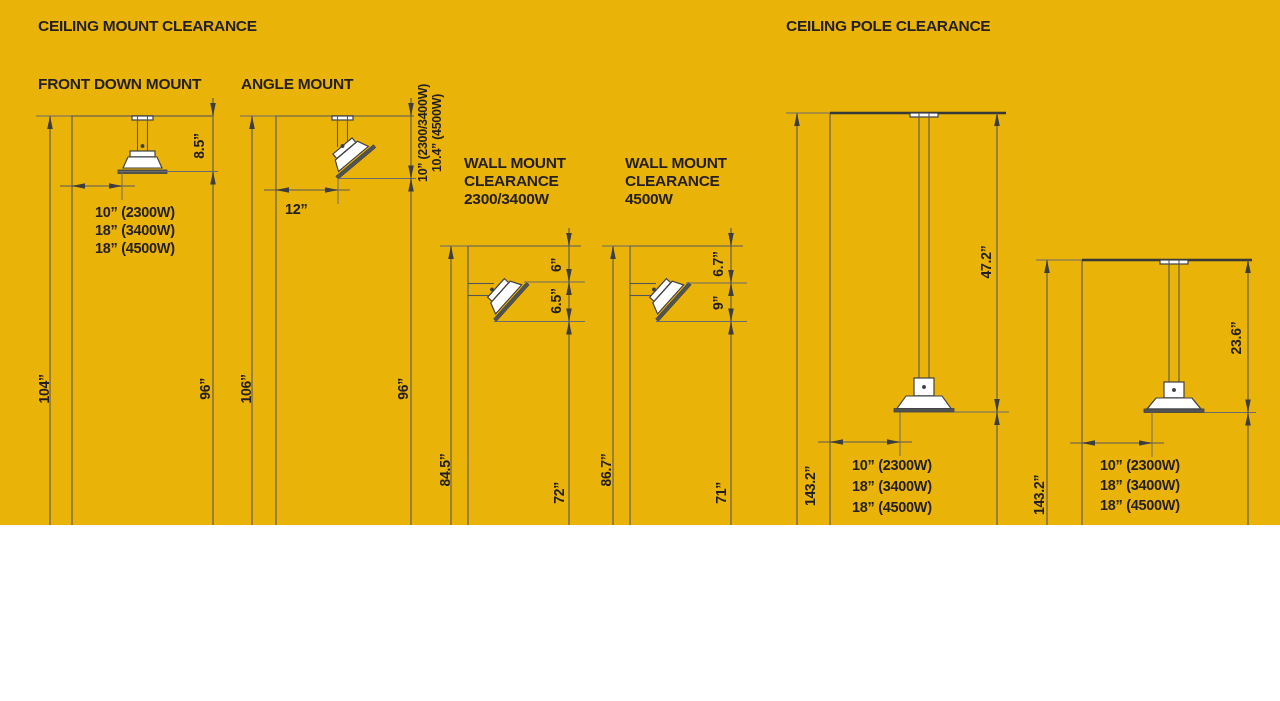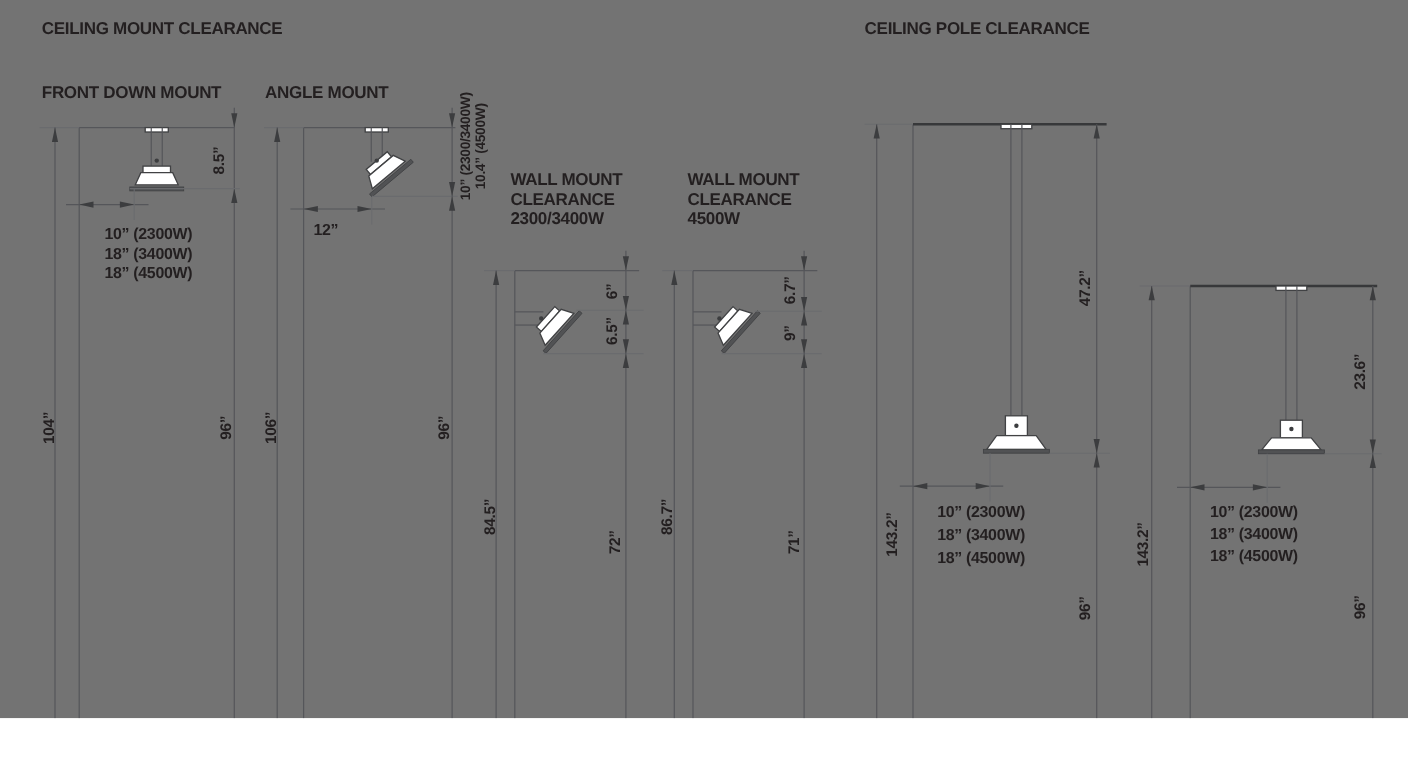--- a/index.html
+++ b/index.html
@@ -1,16 +1,16 @@
 <!DOCTYPE html>
 <html><head>
 <meta charset="utf-8">
 <style>
   html,body { margin:0; padding:0; background:#ffffff; }
-  .page { position:relative; width:1280px; height:653px; background:#737373; overflow:hidden; }
+  .page { position:relative; width:1280px; height:525px; background:#eab308; overflow:hidden; }
   svg text {
     font-family:"Liberation Sans", sans-serif;
     font-weight:700;
     font-size:15px;
     fill:#231f20;
     letter-spacing:-0.3px;
   }
   svg .hdr  { font-size:15.5px; }
   svg .ttl  { font-size:15.5px; }
   svg .dim  { font-size:14px; }

